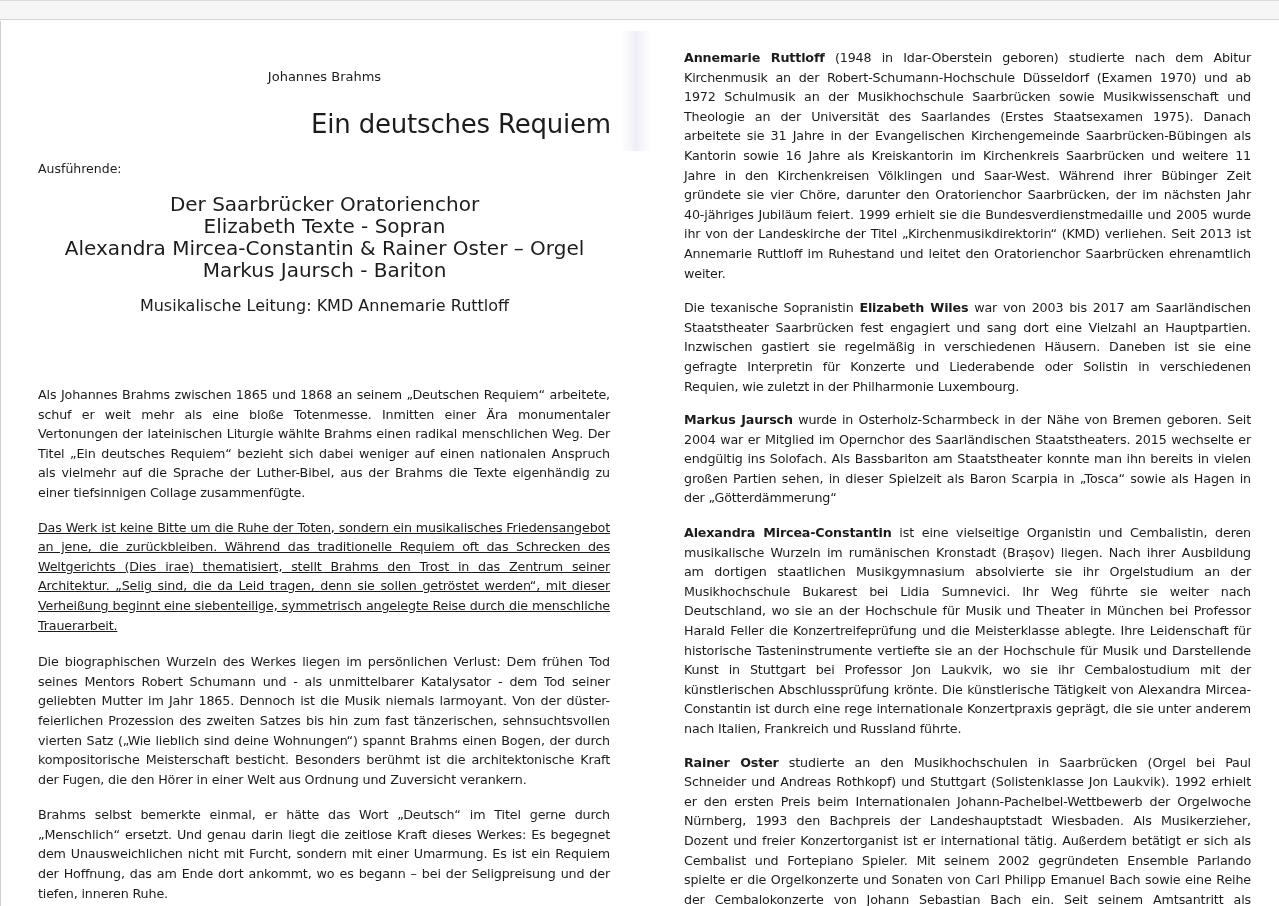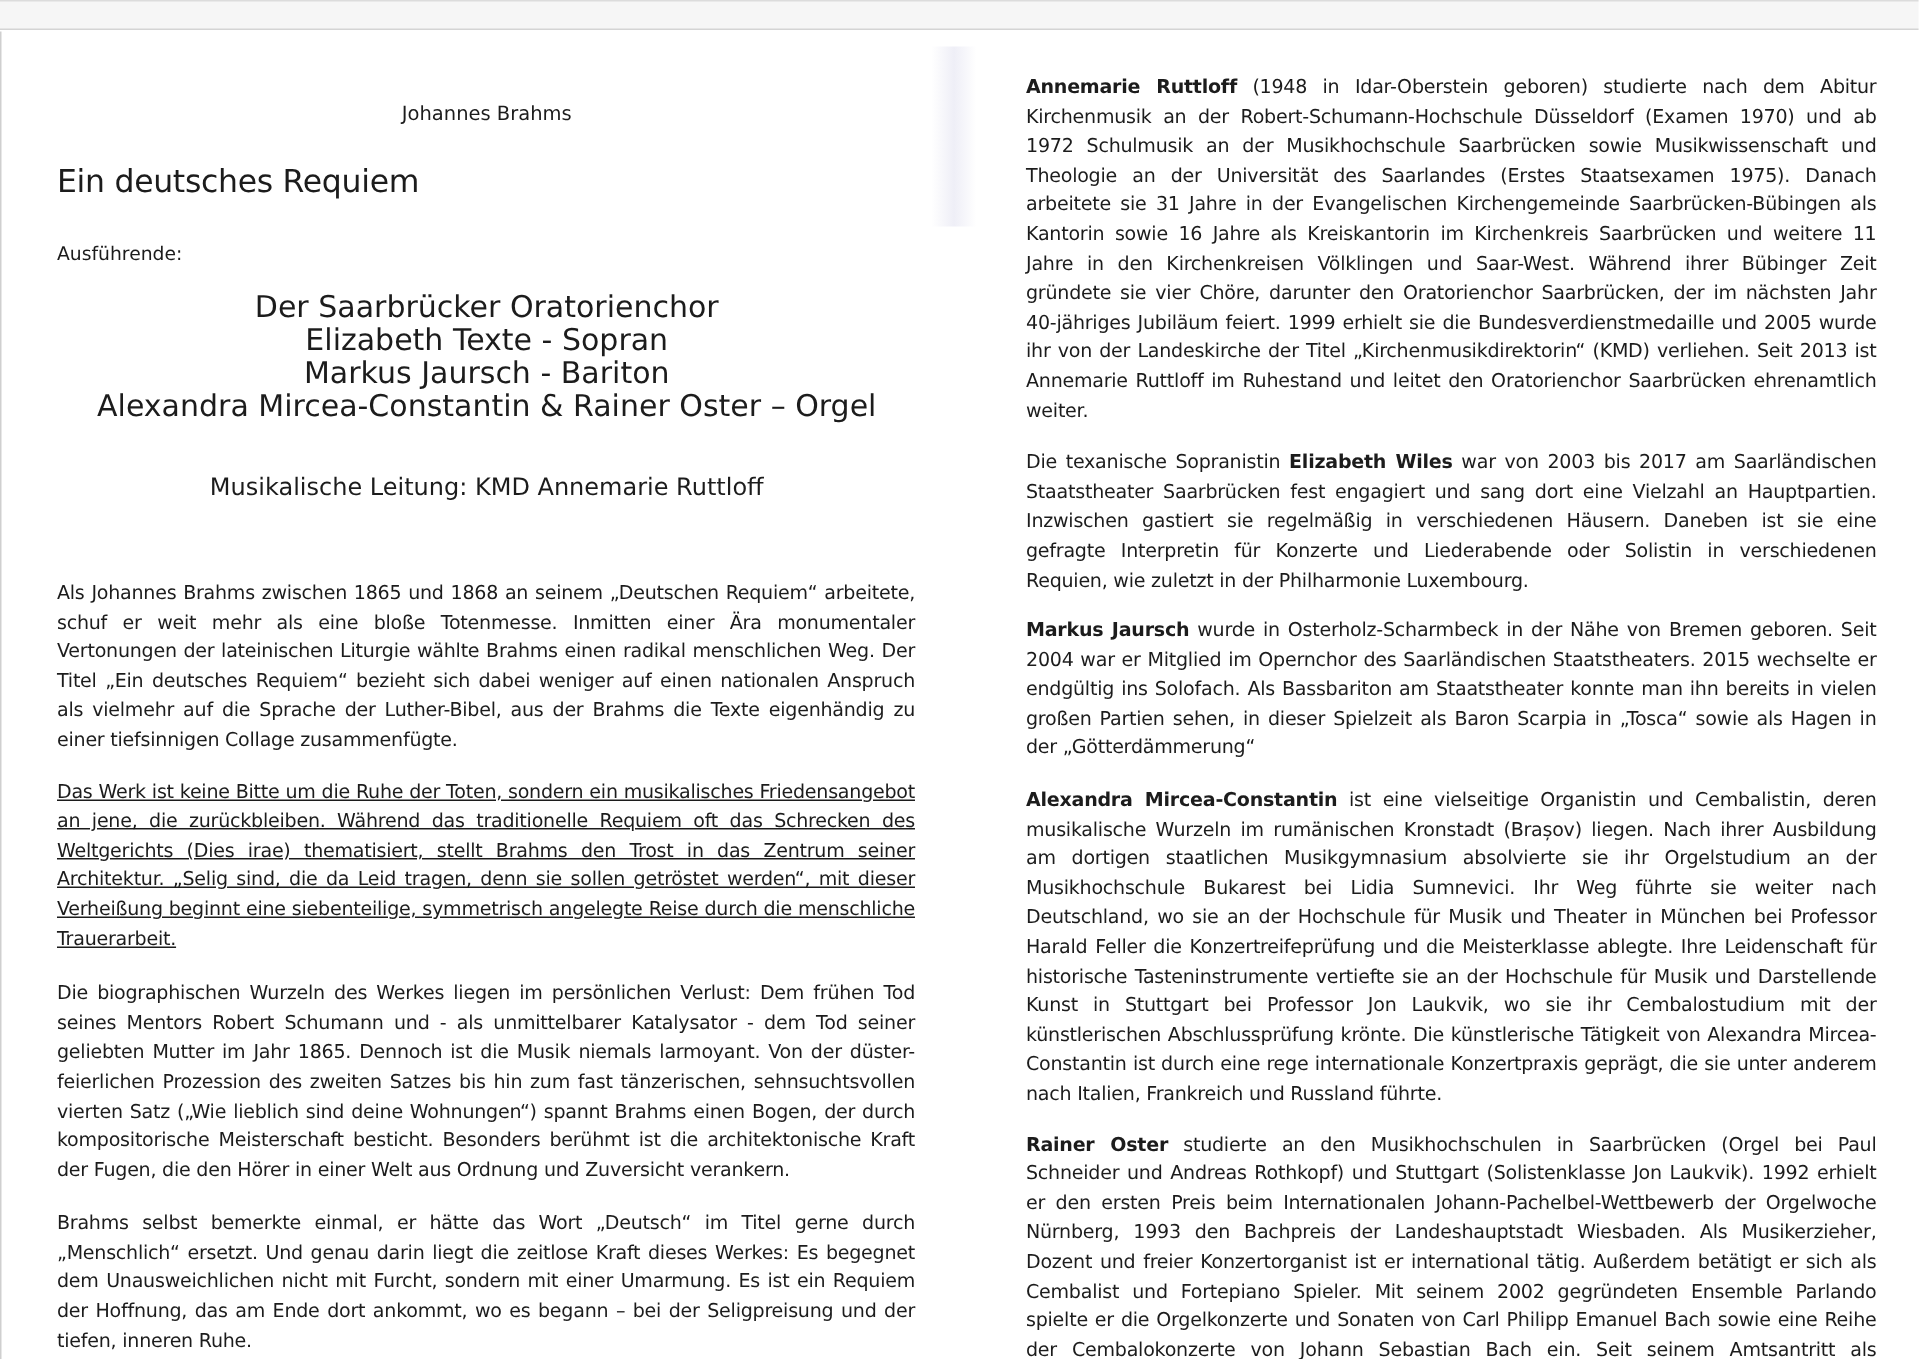--- a/index.html
+++ b/index.html
@@ -49,40 +49,40 @@
   }
   .composer {
     position: absolute;
     top: 48px; left: 0; width: 573px;
     font-size: 13px;
     text-align: center;
   }
   .work-title {
     position: absolute;
     top: 88px; left: 0; width: 573px;
-    font-size: 21px;
-    text-align: left;
+    font-size: 26px;
+    text-align: right;
     letter-spacing: -0.2px;
   }
   .performers-label {
     position: absolute;
     top: 140px; left: 0; width: 573px;
     font-size: 12.5px;
   }
   .performers {
     position: absolute;
     top: 172px; left: 0; width: 573px;
     font-size: 20px;
     line-height: 22px;
     text-align: center;
   }
   .performers div { white-space: nowrap; }
   .direction {
     position: absolute;
-    top: 294px; left: 0; width: 573px;
+    top: 275px; left: 0; width: 573px;
     font-size: 16px;
     text-align: center;
   }
   .essay {
     position: absolute;
     top: 364px; left: 0; width: 573px;
   }
   p {
     margin: 0 1px 14px 0;
     font-size: 12.7px;
@@ -108,22 +108,22 @@
 <div class="page">
   <div class="fold-shadow"></div>
 
   <div class="col-left">
     <div class="composer">Johannes Brahms</div>
     <div class="work-title">Ein deutsches Requiem</div>
     <div class="performers-label">Ausführende:</div>
     <div class="performers">
       <div>Der Saarbrücker Oratorienchor</div>
       <div>Elizabeth Texte - Sopran</div>
+      <div>Alexandra Mircea-Constantin &amp; Rainer Oster – Orgel</div>
       <div>Markus Jaursch - Bariton</div>
-      <div>Alexandra Mircea-Constantin &amp; Rainer Oster – Orgel</div>
     </div>
     <div class="direction">Musikalische Leitung: KMD Annemarie Ruttloff</div>
 
     <div class="essay">
       <p class="p1">Als Johannes Brahms zwischen 1865 und 1868 an seinem „Deutschen Requiem“ arbeitete, schuf er weit mehr als eine bloße Totenmesse. Inmitten einer Ära monumentaler Vertonungen der lateinischen Liturgie wählte Brahms einen radikal menschlichen Weg. Der Titel „Ein deutsches Requiem“ bezieht sich dabei weniger auf einen nationalen Anspruch als vielmehr auf die Sprache der Luther-Bibel, aus der Brahms die Texte eigenhändig zu einer tiefsinnigen Collage zusammenfügte.</p>
       <p class="p2">Das Werk ist keine Bitte um die Ruhe der Toten, sondern ein musikalisches Friedensangebot an jene, die zurückbleiben. Während das traditionelle Requiem oft das Schrecken des Weltgerichts (Dies irae) thematisiert, stellt Brahms den Trost in das Zentrum seiner Architektur. „Selig sind, die da Leid tragen, denn sie sollen getröstet werden“, mit dieser Verheißung beginnt eine siebenteilige, symmetrisch angelegte Reise durch die menschliche Trauerarbeit.</p>
       <p class="p3">Die biographischen Wurzeln des Werkes liegen im persönlichen Verlust: Dem frühen Tod seines Mentors Robert Schumann und - als unmittelbarer Katalysator - dem Tod seiner geliebten Mutter im Jahr 1865. Dennoch ist die Musik niemals larmoyant. Von der düster-feierlichen Prozession des zweiten Satzes bis hin zum fast tänzerischen, sehnsuchtsvollen vierten Satz („Wie lieblich sind deine Wohnungen“) spannt Brahms einen Bogen, der durch kompositorische Meisterschaft besticht. Besonders berühmt ist die architektonische Kraft der Fugen, die den Hörer in einer Welt aus Ordnung und Zuversicht verankern.</p>
       <p class="p4">Brahms selbst bemerkte einmal, er hätte das Wort „Deutsch“ im Titel gerne durch „Menschlich“ ersetzt. Und genau darin liegt die zeitlose Kraft dieses Werkes: Es begegnet dem Unausweichlichen nicht mit Furcht, sondern mit einer Umarmung. Es ist ein Requiem der Hoffnung, das am Ende dort ankommt, wo es begann – bei der Seligpreisung und der tiefen, inneren Ruhe.</p>
     </div>
   </div>

